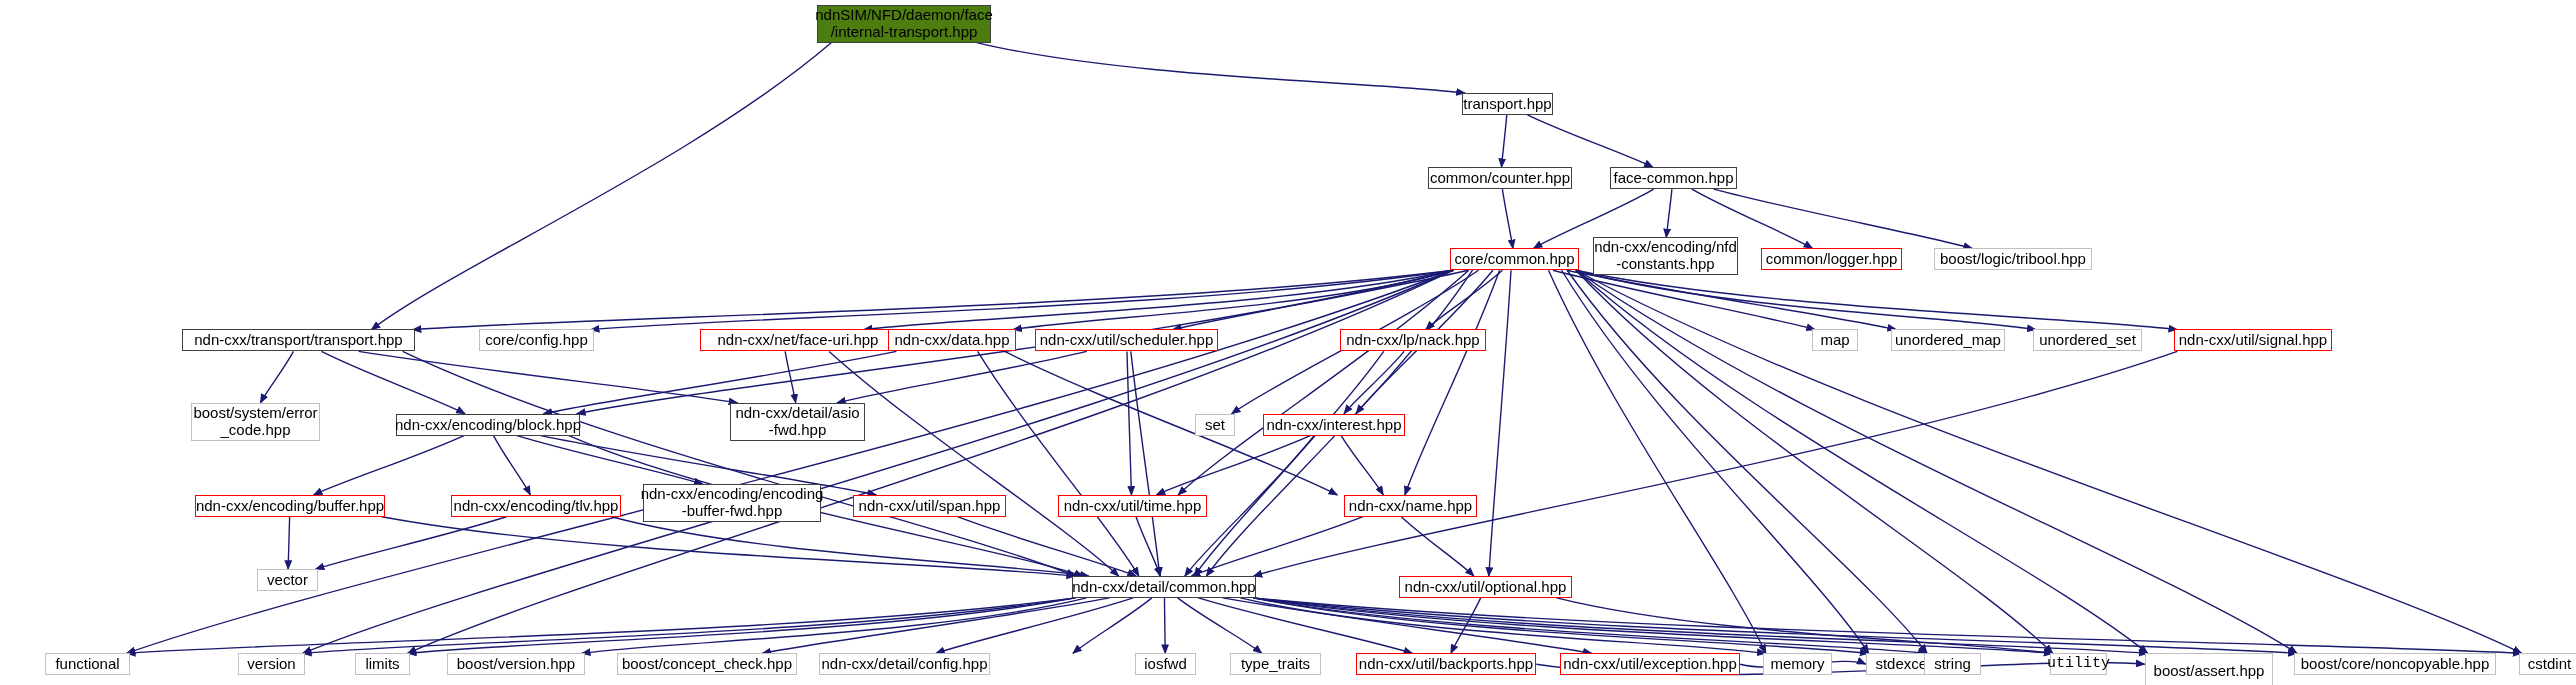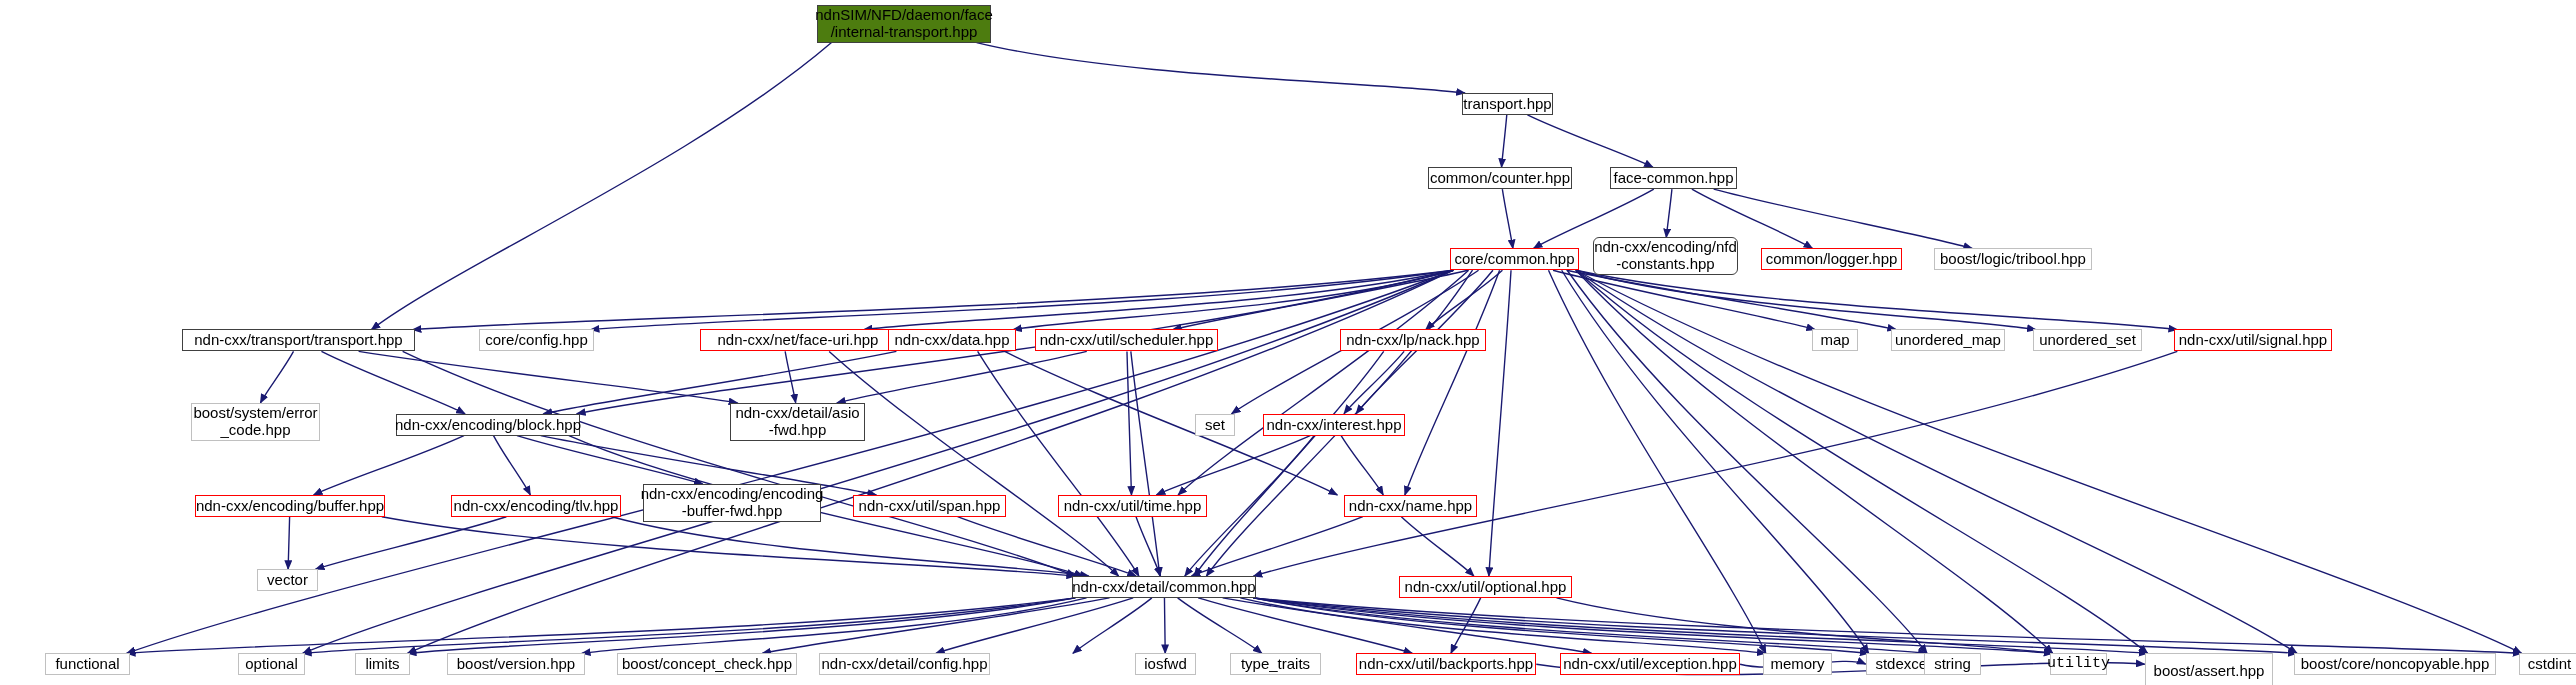--- a/index.html
+++ b/index.html
@@ -154,21 +154,21 @@
         <path d="M1759,671 C1797.1,681 1863.14,661 1886,671" marker-end="url(#arrow)"></path>
       </g>
   </svg>
   <div id="node-layer">
       <div class="node root" style="left: 817px; top: 5px; width: 174px; height: 38px;"><span>ndnSIM/NFD/daemon/face
 /internal-transport.hpp</span></div>
       <div class="node dark" style="left: 1462px; top: 93px; width: 91px; height: 22px;"><span>transport.hpp</span></div>
       <div class="node dark" style="left: 1428px; top: 167px; width: 144px; height: 22px;"><span>common/counter.hpp</span></div>
       <div class="node dark" style="left: 1610px; top: 167px; width: 127px; height: 22px;"><span>face-common.hpp</span></div>
       <div class="node red" style="left: 1450px; top: 248px; width: 129px; height: 22px;"><span>core/common.hpp</span></div>
-      <div class="node dark" style="left: 1593px; top: 237px; width: 145px; height: 38px; border-radius: 6px;"><span>ndn-cxx/encoding/nfd
+      <div class="node dark" style="left: 1593px; top: 237px; width: 145px; height: 38px;"><span>ndn-cxx/encoding/nfd
 -constants.hpp</span></div>
       <div class="node red" style="left: 1761px; top: 248px; width: 141px; height: 22px;"><span>common/logger.hpp</span></div>
       <div class="node grey" style="left: 1934px; top: 248px; width: 158px; height: 22px;"><span>boost/logic/tribool.hpp</span></div>
       <div class="node dark" style="left: 182px; top: 329px; width: 233px; height: 22px;"><span>ndn-cxx/transport/transport.hpp</span></div>
       <div class="node grey" style="left: 479px; top: 329px; width: 115px; height: 22px;"><span>core/config.hpp</span></div>
       <div class="node red" style="left: 700px; top: 329px; width: 196px; height: 22px;"><span>ndn-cxx/net/face-uri.hpp</span></div>
       <div class="node red" style="left: 888px; top: 329px; width: 128px; height: 22px;"><span>ndn-cxx/data.hpp</span></div>
       <div class="node red" style="left: 1035px; top: 329px; width: 183px; height: 22px;"><span>ndn-cxx/util/scheduler.hpp</span></div>
       <div class="node red" style="left: 1340px; top: 329px; width: 146px; height: 22px;"><span>ndn-cxx/lp/nack.hpp</span></div>
       <div class="node grey" style="left: 1812px; top: 329px; width: 46px; height: 22px;"><span>map</span></div>
@@ -186,21 +186,21 @@
       <div class="node red" style="left: 451px; top: 495px; width: 170px; height: 22px;"><span>ndn-cxx/encoding/tlv.hpp</span></div>
       <div class="node dark" style="left: 643px; top: 484px; width: 178px; height: 38px;"><span>ndn-cxx/encoding/encoding
 -buffer-fwd.hpp</span></div>
       <div class="node red" style="left: 853px; top: 495px; width: 153px; height: 22px;"><span>ndn-cxx/util/span.hpp</span></div>
       <div class="node red" style="left: 1058px; top: 495px; width: 149px; height: 22px;"><span>ndn-cxx/util/time.hpp</span></div>
       <div class="node red" style="left: 1324px; top: 495px; width: 133px; height: 22px; margin-left: 20px;"><span>ndn-cxx/name.hpp</span></div>
       <div class="node grey" style="left: 257px; top: 569px; width: 61px; height: 22px;"><span>vector</span></div>
       <div class="node dark" style="left: 1072px; top: 576px; width: 184px; height: 22px;"><span>ndn-cxx/detail/common.hpp</span></div>
       <div class="node red" style="left: 1399px; top: 576px; width: 173px; height: 22px;"><span>ndn-cxx/util/optional.hpp</span></div>
       <div class="node grey" style="left: 45px; top: 653px; width: 85px; height: 22px;"><span>functional</span></div>
-      <div class="node grey" style="left: 238px; top: 653px; width: 67px; height: 22px;"><span>optional</span></div>
+      <div class="node grey" style="left: 238px; top: 653px; width: 67px; height: 22px;"><span>version</span></div>
       <div class="node grey" style="left: 355px; top: 653px; width: 55px; height: 22px;"><span>limits</span></div>
       <div class="node grey" style="left: 447px; top: 653px; width: 138px; height: 22px;"><span>boost/version.hpp</span></div>
       <div class="node grey" style="left: 617px; top: 653px; width: 180px; height: 22px;"><span>boost/concept_check.hpp</span></div>
       <div class="node grey" style="left: 819px; top: 653px; width: 171px; height: 22px;"><span>ndn-cxx/detail/config.hpp</span></div>
       <div class="node grey" style="left: 1020px; top: 678px; width: 81px; height: 22px; margin-top: 31px;"><span>algorithm</span></div>
       <div class="node grey" style="left: 1135px; top: 653px; width: 61px; height: 22px;"><span>iosfwd</span></div>
       <div class="node grey" style="left: 1230px; top: 653px; width: 91px; height: 22px;"><span>type_traits</span></div>
       <div class="node red" style="left: 1356px; top: 653px; width: 180px; height: 22px;"><span>ndn-cxx/util/backports.hpp</span></div>
       <div class="node red" style="left: 1560px; top: 653px; width: 180px; height: 22px;"><span>ndn-cxx/util/exception.hpp</span></div>
       <div class="node grey" style="left: 1763px; top: 653px; width: 69px; height: 22px;"><span>memory</span></div>

